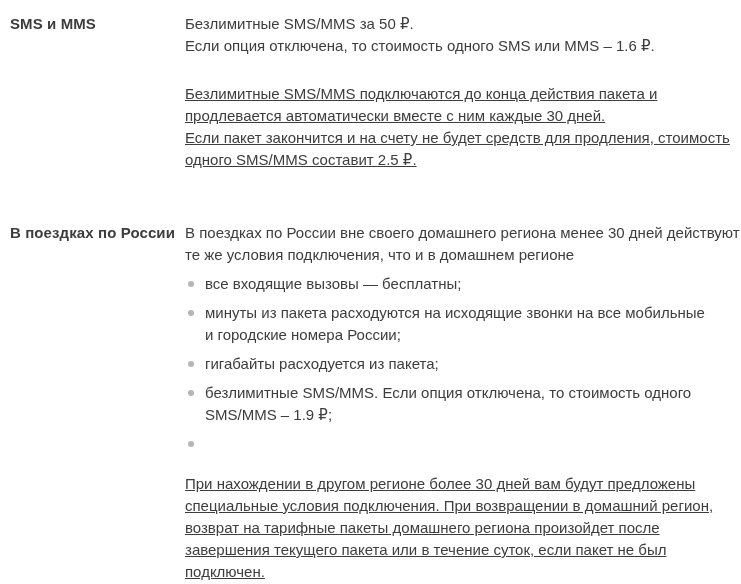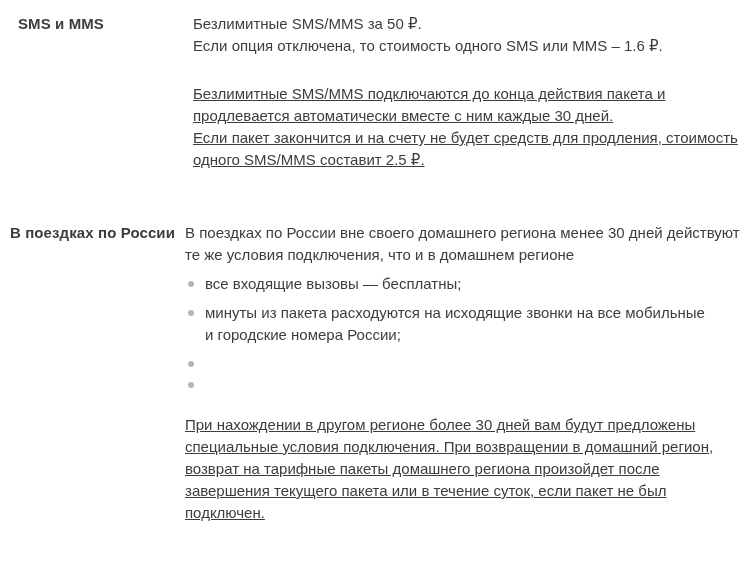--- a/index.html
+++ b/index.html
@@ -17,21 +17,21 @@
     overflow: hidden;
   }
   .page {
     padding: 13px 0 0 10px;
     width: 741px;
   }
   .section {
     display: flex;
     align-items: flex-start;
   }
-  .section-sms { margin-bottom: 51px; margin-left: 8px; }
+  .section-sms { margin-bottom: 51px; }
   .section-label {
     width: 175px;
     flex-shrink: 0;
     font-size: 15px;
     font-weight: bold;
     line-height: 22px;
     letter-spacing: 0.1px;
   }
   .section-content {
     flex: 1;
@@ -92,20 +92,26 @@
           <span class="bullet-dot"></span>
           <span class="bullet-text">все входящие вызовы — бесплатны;</span>
         </li>
         <li class="bullet-item">
           <span class="bullet-dot"></span>
           <span class="bullet-text">минуты из пакета расходуются на исходящие звонки на все мобильные
 и городские номера России;</span>
         </li>
         <li class="bullet-item">
           <span class="bullet-dot"></span>
+          <span class="bullet-text">гигабайты расходуется из пакета;</span>
+        </li>
+        <li class="bullet-item">
+          <span class="bullet-dot"></span>
+          <span class="bullet-text">безлимитные SMS/MMS. Если опция отключена, то стоимость одного
+SMS/MMS – 1.9 ₽;</span>
         </li>
         <li class="bullet-item">
           <span class="bullet-dot"></span>
         </li>
       </ul>
       <div class="para para-gap">При нахождении в другом регионе более 30 дней вам будут предложены
 специальные условия подключения. При возвращении в домашний регион,
 возврат на тарифные пакеты домашнего региона произойдет после
 завершения текущего пакета или в течение суток, если пакет не был
 подключен.</div>

